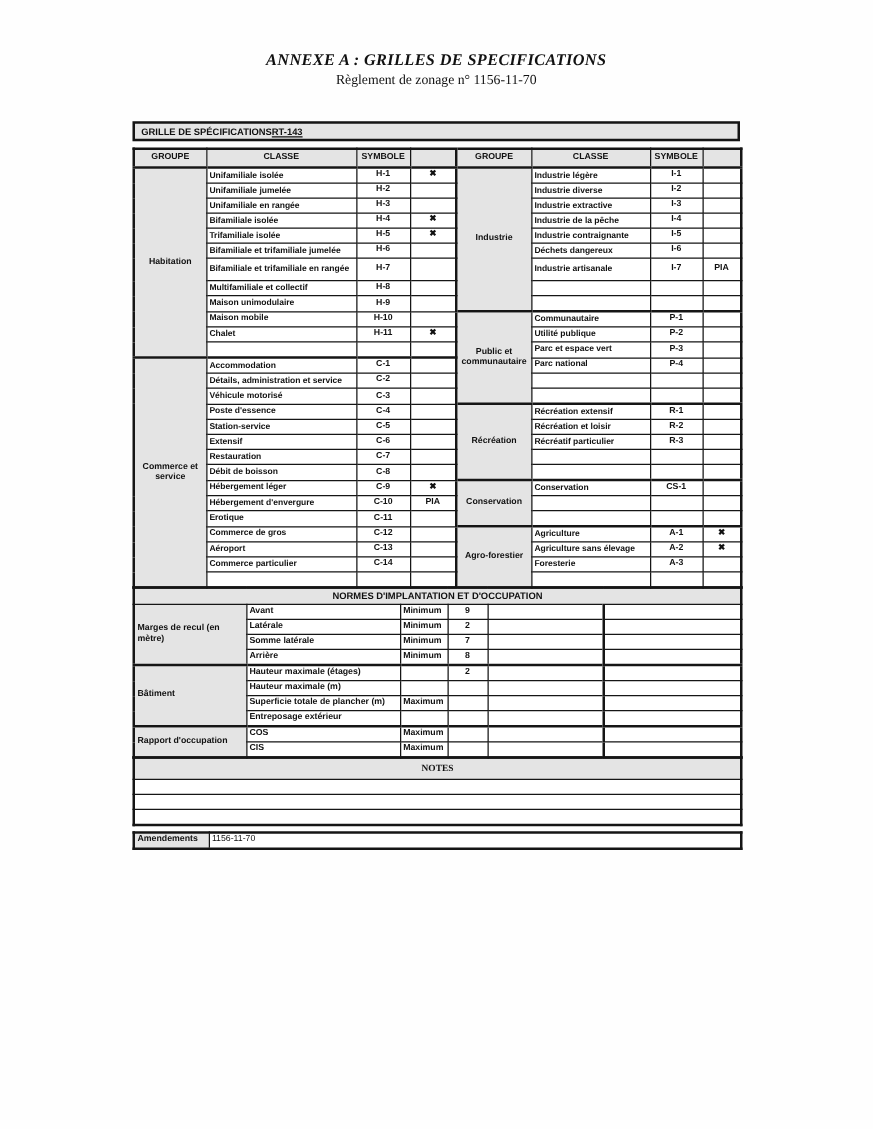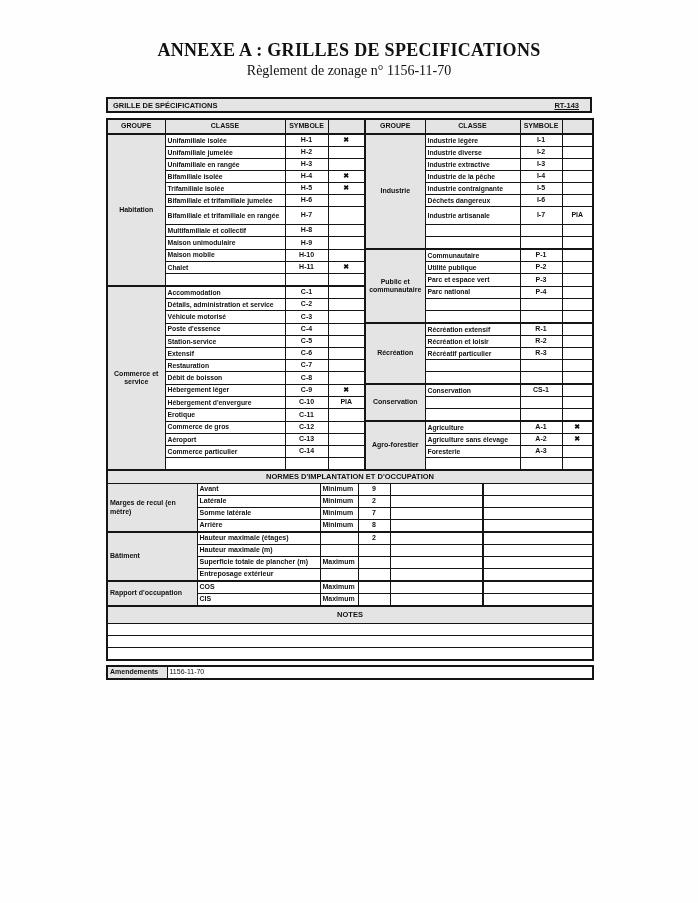--- a/index.html
+++ b/index.html
@@ -1,26 +1,26 @@
 <!DOCTYPE html>
 <html><head>
 <meta charset="utf-8">
 <style>
   html,body { margin:0; padding:0; background:#fff; }
   .page { position:relative; width:698px; height:903px; background:#fefefe;
           font-family:"Liberation Sans", sans-serif; color:#111; overflow:hidden; }
 
   .doc-header { position:absolute; top:40px; left:0; width:100%; text-align:center;
                 font-family:"Liberation Serif", serif; }
-  .doc-title { font-size:18px; font-weight:bold; letter-spacing:.3px; }
-  .doc-subtitle { font-size:14px; margin-top:2px; }
+  .doc-title { font-size:13px; font-weight:bold; letter-spacing:.3px;font-style:italic; }
+  .doc-subtitle { font-size:11px; margin-top:2px; }
 
   .sheet { position:absolute; left:106px; top:97px; width:486px; }
 
-  .titlebar { box-sizing:border-box; display:flex; justify-content:space-between; align-items:center;
+  .titlebar { box-sizing:border-box; display:flex; align-items:center;
               border:2px solid #151515; background:#e4e4e4; height:16px; padding:0 5px;
               font-size:7.5px; font-weight:bold; }
   .zone-code { text-decoration:underline; padding-right:6px; }
 
   table { border-collapse:collapse; table-layout:fixed; width:486px;
           border:2px solid #151515; margin-top:-2px;padding-left:20px; }
   table.first { margin-top:5px; }
   table.amend { margin-top:4px; }
 
   td { border:1px solid #151515; font-size:7px; font-weight:bold; padding:0 2px;
@@ -30,21 +30,21 @@
   .gray   { background:#e4e4e4; }
   .center { text-align:center; }
   .hdr    { background:#e4e4e4; text-align:center; height:13px; border-bottom:2px solid #151515; }
   .grp    { background:#e4e4e4; text-align:center; white-space:normal; }
   .classe { white-space:nowrap; font-size:6.8px; }
   .wrap   { white-space:normal; }
   .tall td{ height:17px; }
   .bt2    { border-top:2px solid #151515; }
   .bl2    { border-left:2px solid #151515; }
   .sect   { background:#e4e4e4; text-align:center; font-size:7.5px; height:12px; }
-  .notes-hdr { height:16px; }
+  .notes-hdr { height:16px;font-family:Liberation Serif, serif; }
   .val    { font-weight:normal; font-size:7px; }
   .mark   { text-align:center; font-size:7px; }
   .note-row td { height:11px; }
 </style>
 </head>
 <body>
 
 <div class="page">
 
   <div class="doc-header">

